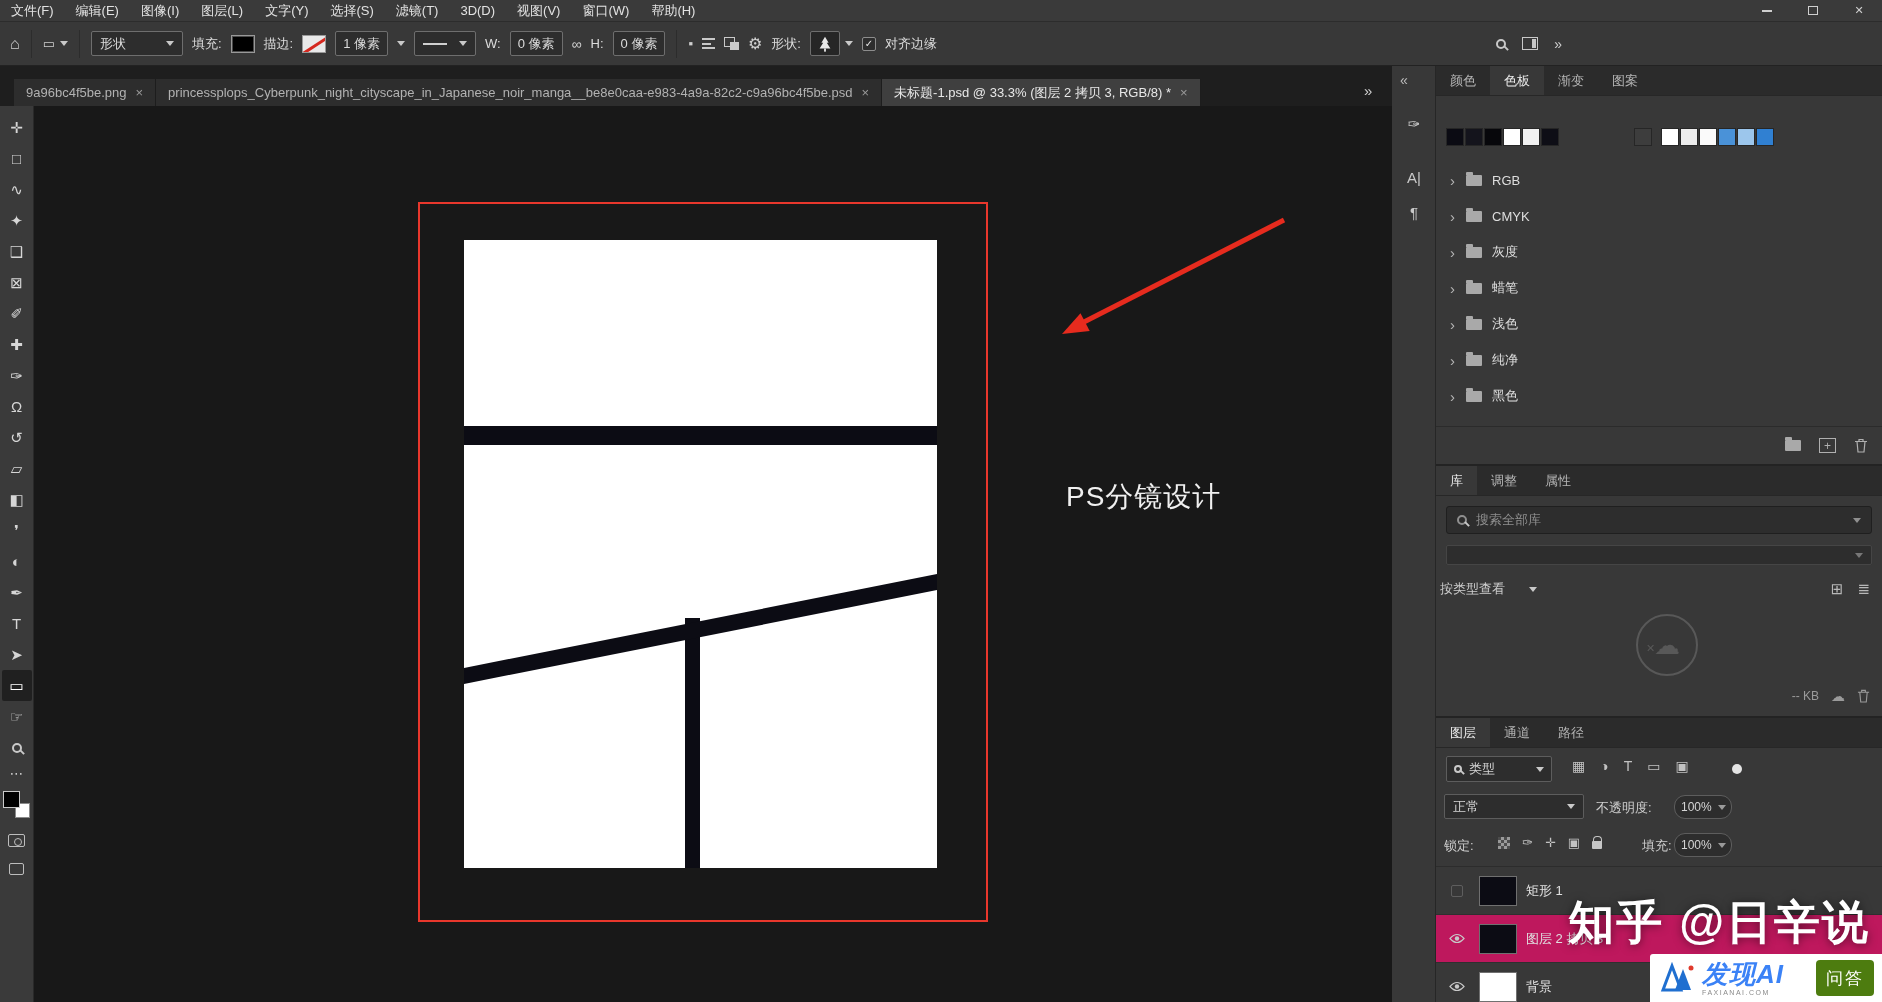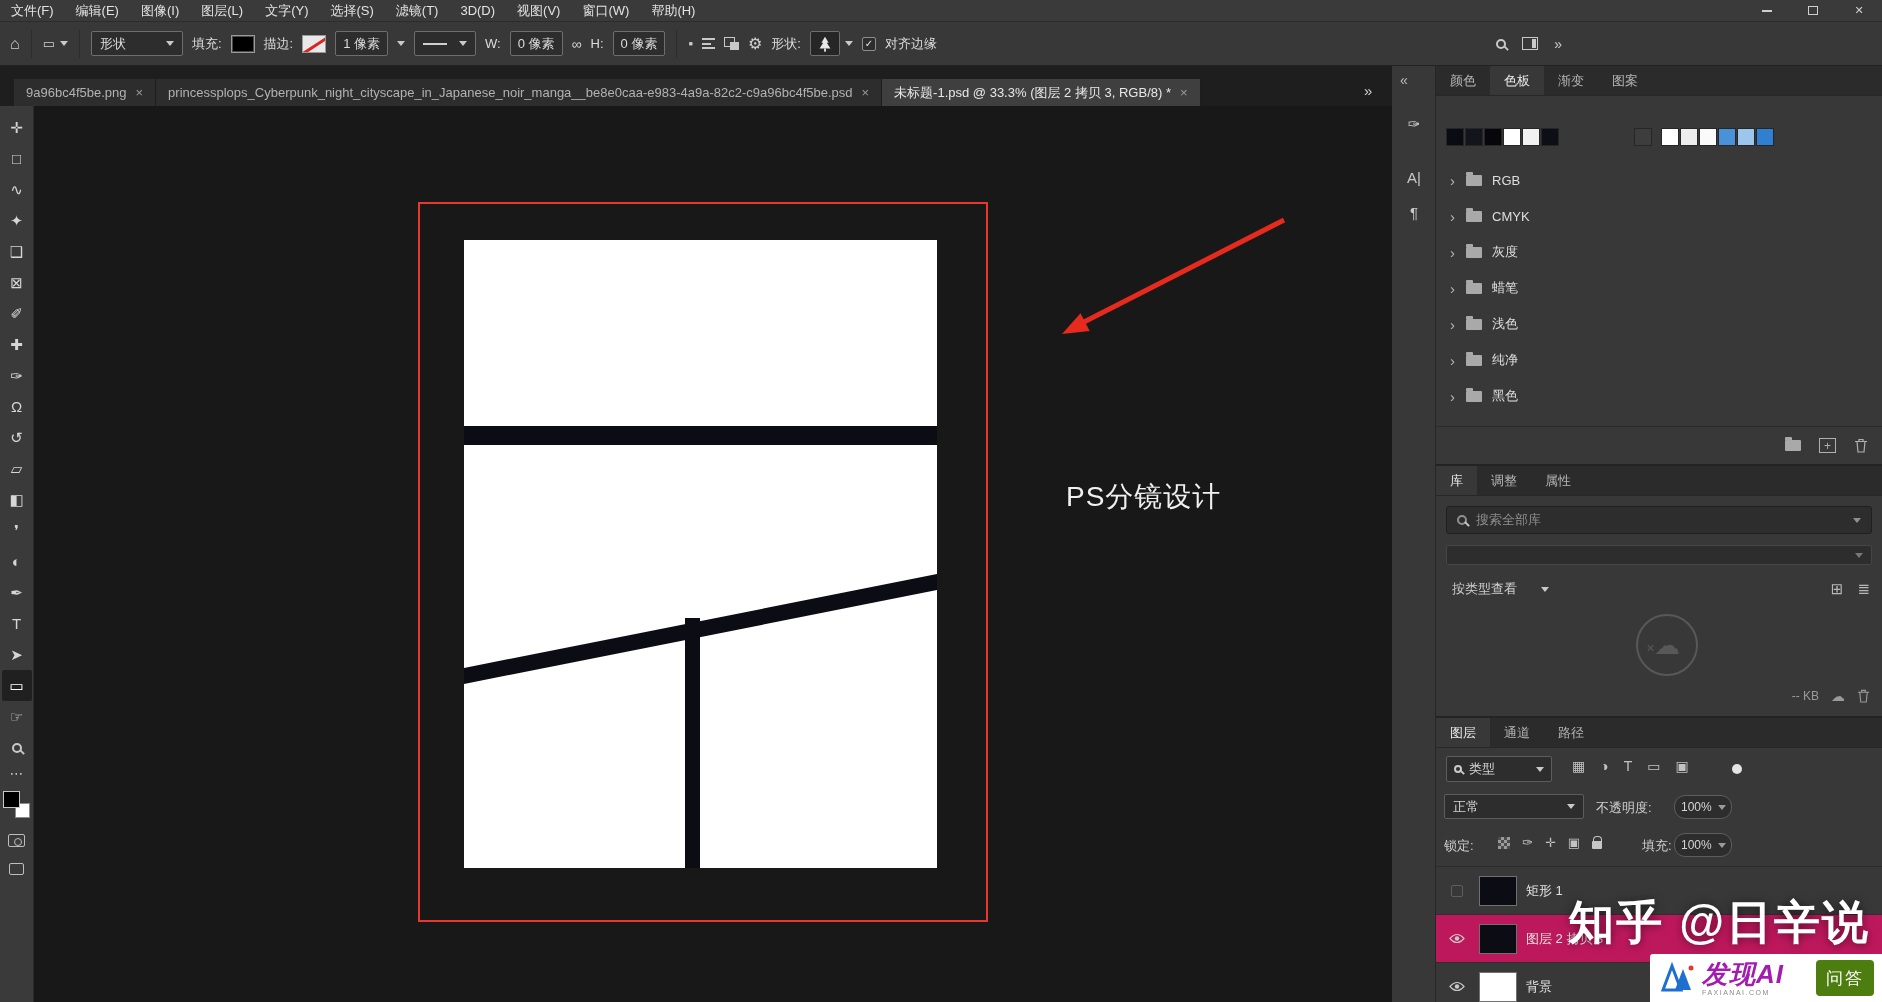--- a/index.html
+++ b/index.html
@@ -102,21 +102,21 @@
     display:flex;align-items:center;justify-content:flex-end;gap:18px;padding-right:14px}
   .sq-plus{width:17px;height:15px;border:1px solid #b0b0b0;display:flex;align-items:center;justify-content:center;
     color:#b0b0b0;font-size:12px;line-height:1}
 
   
   .lib-search{position:absolute;left:10px;right:10px;top:40px;height:28px;background:#2d2d2d;border:1px solid #1f1f1f;
     border-radius:3px;display:flex;align-items:center;gap:9px;padding:0 10px;color:#8f8f8f;font-size:13px}
   .lib-search .ph{}
   .lib-bar{position:absolute;left:10px;right:10px;top:79px;height:20px;background:#2d2d2d;border:1px solid #454545;
     border-radius:2px;display:flex;align-items:center;justify-content:flex-end;padding:0 8px}
-  .view-row{position:absolute;left:16px;right:12px;top:114px;display:flex;align-items:center;gap:24px;color:#cfcfcf;font-size:13px}
+  .view-row{position:absolute;left:4px;right:12px;top:114px;display:flex;align-items:center;gap:24px;color:#cfcfcf;font-size:13px}
   .view-icons{margin-left:auto;display:flex;gap:14px;color:#b8b8b8;font-size:15px}
   .cloud-wrap{position:absolute;left:200px;top:148px;width:62px;height:62px;border:2px solid #585858;border-radius:50%;
     display:flex;align-items:center;justify-content:center;color:#585858;font-size:26px}
   .cloud-x{position:absolute;left:8px;top:26px;font-size:11px;color:#585858}
   .size-row{position:absolute;right:12px;top:222px;display:flex;align-items:center;gap:12px;color:#9a9a9a;font-size:12px}
 
   
   .type-dd{position:absolute;left:10px;top:38px;width:106px;height:26px;background:#2d2d2d;border:1px solid #5d5d5d;
     border-radius:2px;display:flex;align-items:center;gap:7px;padding:0 7px;color:#d5d5d5;font-size:13px}
   .type-dd .cd{margin-left:auto}
@@ -143,21 +143,21 @@
   .eye-cell{width:26px;height:26px;display:flex;align-items:center;justify-content:center;flex:none}
   .eye-off{width:12px;height:12px;border:1px solid #5e5e5e;border-radius:2px}
   .lthumb{width:38px;height:30px;border:1px solid #707070;flex:none}
 
   
   .watermark{position:absolute;right:12px;top:892px;font-size:46px;font-weight:700;color:#fff;letter-spacing:2px;
     text-shadow:0 1px 10px rgba(0,0,0,.55);z-index:60;white-space:nowrap}
   .logo-card{position:absolute;right:0;bottom:0;width:232px;height:48px;background:#fff;display:flex;align-items:center;
     gap:8px;padding:0 8px 0 10px;z-index:61;border-radius:3px 0 0 0}
   .brand-col{display:flex;flex-direction:column;line-height:1}
-  .brand{font-size:26px;font-weight:700;color:#a21caf;font-style:italic;letter-spacing:1px}
+  .brand{font-size:26px;font-weight:700;color:#3b82f6;font-style:italic;letter-spacing:1px}
   .domain{font-size:7px;color:#8a8a8a;letter-spacing:1.5px;margin-top:2px}
   .badge{margin-left:auto;width:58px;height:36px;background:#4d7c0f;border-radius:4px;display:flex;align-items:center;
     justify-content:center;color:#fff;font-size:17px;letter-spacing:2px}
 </style>
 </head>
 <body>
 
 <div class="menubar">
   <span class="menu-item">文件(F)</span>
   <span class="menu-item">编辑(E)</span>

